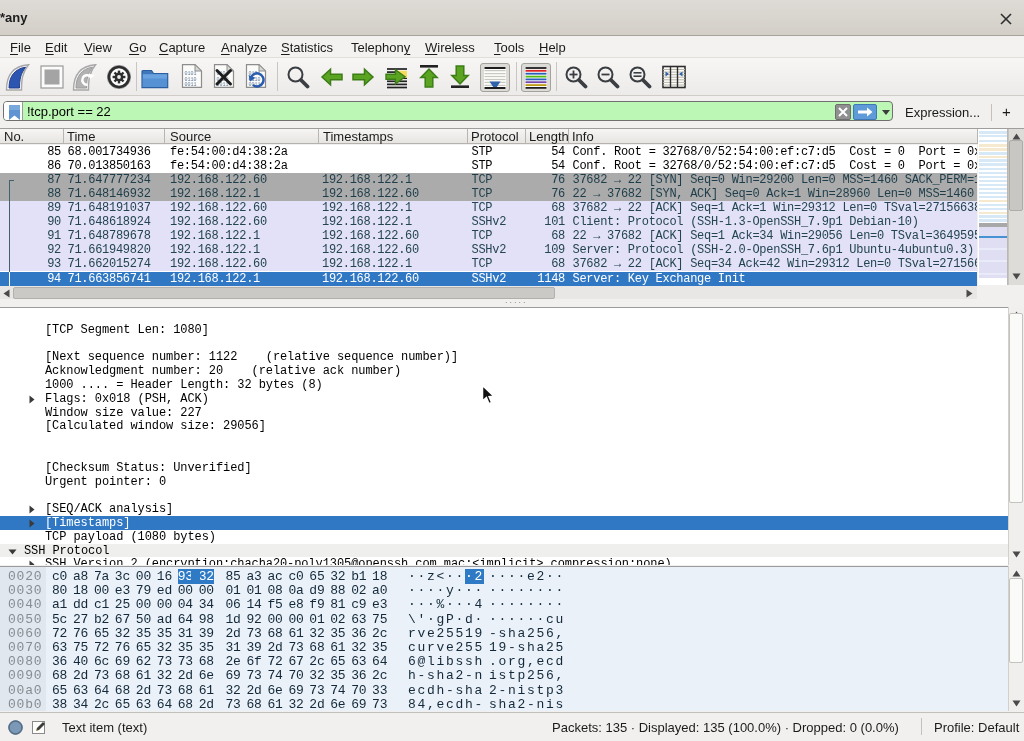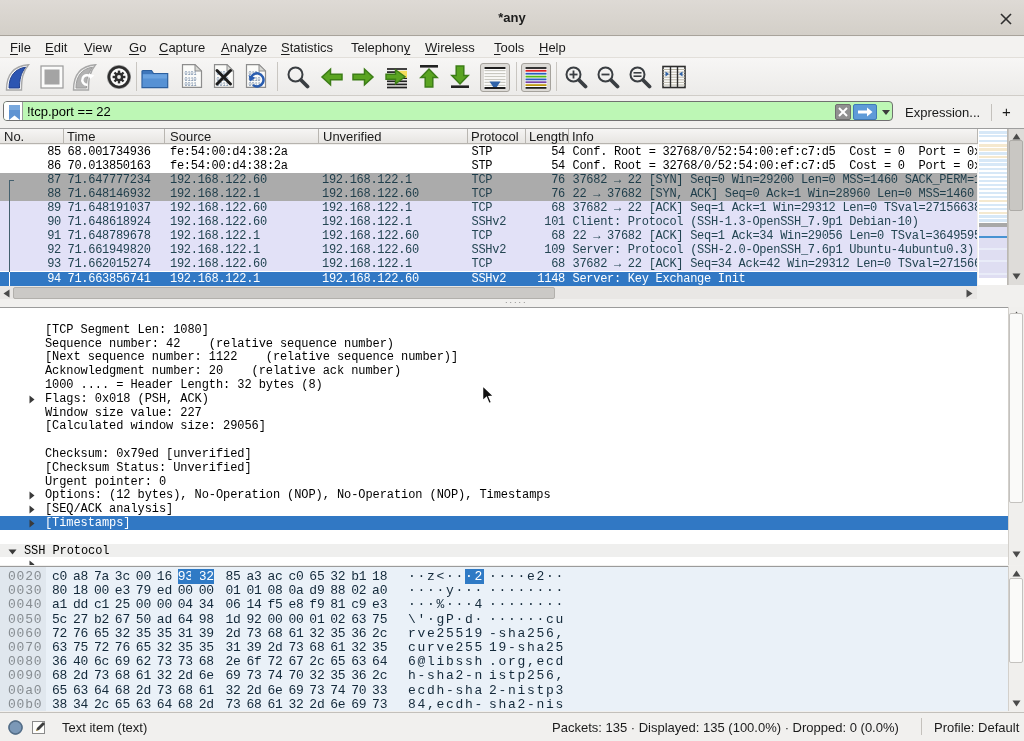--- a/index.html
+++ b/index.html
@@ -1,19 +1,19 @@
 <!DOCTYPE html>
 <html><head><meta charset="utf-8"><title>*any</title><style>
 * { margin:0; padding:0; box-sizing:border-box; }
 html,body { width:1024px; height:741px; overflow:hidden; }
 body { position:relative; font-family:"Liberation Sans",sans-serif; background:#f1f0ee; }
 .abs { position:absolute; }
 #titlebar { position:absolute; left:0; top:0; width:1024px; height:36px;
   background:linear-gradient(#dedad5,#d3cfc8); border-bottom:1px solid #a8a39b; }
-#title { position:absolute; width:100%; text-align:center; top:10px; font-size:13px; font-weight:bold; color:#1c1c1c; }
+#title { position:absolute; width:100%; top:10px; font-size:13px; font-weight:bold; color:#1c1c1c; }
 #menubar { position:absolute; left:0; top:37px; width:1024px; height:21px; background:#f3f2f0; border-bottom:1px solid #e2dfda; }
 #menubar > span { position:absolute; top:3px; font-size:13px; color:#1b1b1b; }
 #menubar u { text-underline-offset:2px; }
 #toolbar { position:absolute; left:0; top:58px; width:1024px; height:38px;
   background:linear-gradient(#f7f6f5,#ecebe9); border-bottom:1px solid #d0cdc8; }
 .tbsep { position:absolute; top:4px; width:1px; height:29px; background:#c9c6c1; }
 .tbico { position:absolute; }
 .tbbtn { position:absolute; top:5px; width:30px; height:29px; background:#dddbd7;
   border:1px solid #a5a29c; border-radius:3px; }
 #filterbar { position:absolute; left:0; top:96px; width:1024px; height:32px; background:#f1f0ee; }
@@ -256,21 +256,21 @@
       <path d="M1 1 L9 1 L5 6 Z" fill="#3c3c3c"></path>
     </svg>
     <div id="fexpr">Expression...</div>
     <div class="abs" style="left:991px;top:8px;width:1px;height:17px;background:#c4c1bc"></div>
     <div id="fplus">+</div>
   </div>
 <div id="plheader">
     <span style="left:4px">No.</span>
     <span style="left:67px">Time</span>
     <span style="left:170px">Source</span>
-    <span style="left:323px">Unverified</span>
+    <span style="left:323px">Timestamps</span>
     <span style="left:471px">Protocol</span>
     <span style="left:529px">Length</span>
     <span style="left:572px">Info</span>
     <div class="hsep" style="left:63px"></div>
     <div class="hsep" style="left:164px"></div>
     <div class="hsep" style="left:318px"></div>
     <div class="hsep" style="left:467px"></div>
     <div class="hsep" style="left:525px"></div>
     <div class="hsep" style="left:568px"></div>
     <div class="hsep" style="left:977px"></div>
@@ -412,47 +412,43 @@
 <svg class="abs" style="left:3px;top:289px" width="7" height="9" viewBox="0 0 7 9">
     <path d="M6.5 0.5 L6.5 8.5 L0.5 4.5 Z" fill="#4a4a4a"></path>
   </svg>
 <svg class="abs" style="left:966px;top:289px" width="7" height="9" viewBox="0 0 7 9">
     <path d="M0.5 0.5 L0.5 8.5 L6.5 4.5 Z" fill="#4a4a4a"></path>
   </svg>
 <div class="abs" style="left:13px;top:287px;width:542px;height:12px;background:#cbc9c6;border:1px solid #b2b0ac;border-radius:2px"></div>
 <div class="abs" style="left:504px;top:301px;width:22px;height:3px;background:radial-gradient(circle 1px, #8a8a8a 45%, transparent 50%) 0 0/4.5px 3px repeat-x"></div>
 <div id="details">
     <div class="dln" style="top:14.8px;"><span style="left:45px">[TCP Segment Len: 1080]</span></div>
-    <div class="dln" style="top:28.6px;"><span style="left:45px">Sequence number: 42    (relative sequence number)</span></div>
     <div class="dln" style="top:42.4px;"><span style="left:45px">[Next sequence number: 1122    (relative sequence number)]</span></div>
     <div class="dln" style="top:56.2px;"><span style="left:45px">Acknowledgment number: 20    (relative ack number)</span></div>
     <div class="dln" style="top:70.0px;"><span style="left:45px">1000 .... = Header Length: 32 bytes (8)</span></div>
     <div class="dln" style="top:83.8px;"><svg class="tri" style="left:29px;top:3px;position:absolute" width="6" height="9" viewBox="0 0 6 9">
         <path d="M0.5 0.5 L5.5 4.5 L0.5 8.5 Z" fill="#3a3a3a"></path>
       </svg><span style="left:45px">Flags: 0x018 (PSH, ACK)</span></div>
     <div class="dln" style="top:97.6px;"><span style="left:45px">Window size value: 227</span></div>
     <div class="dln" style="top:111.4px;"><span style="left:45px">[Calculated window size: 29056]</span></div>
-    <div class="dln" style="top:139.0px;"><span style="left:45px">Checksum: 0x79ed [unverified]</span></div>
     <div class="dln" style="top:152.8px;"><span style="left:45px">[Checksum Status: Unverified]</span></div>
     <div class="dln" style="top:166.6px;"><span style="left:45px">Urgent pointer: 0</span></div>
-    <div class="dln" style="top:180.4px;"><svg class="tri" style="left:29px;top:3px;position:absolute" width="6" height="9" viewBox="0 0 6 9">
-        <path d="M0.5 0.5 L5.5 4.5 L0.5 8.5 Z" fill="#3a3a3a"></path>
-      </svg><span style="left:45px">Options: (12 bytes), No-Operation (NOP), No-Operation (NOP), Timestamps</span></div>
     <div class="dln" style="top:194.2px;"><svg class="tri" style="left:29px;top:3px;position:absolute" width="6" height="9" viewBox="0 0 6 9">
         <path d="M0.5 0.5 L5.5 4.5 L0.5 8.5 Z" fill="#3a3a3a"></path>
       </svg><span style="left:45px">[SEQ/ACK analysis]</span></div>
     <div class="dln" style="top:208.0px;background:#3178c4;color:#fff;"><svg class="tri" style="left:29px;top:3px;position:absolute" width="6" height="9" viewBox="0 0 6 9">
         <path d="M0.5 0.5 L5.5 4.5 L0.5 8.5 Z" fill="#3a3a3a"></path>
       </svg><span style="left:45px">[Timestamps]</span></div>
+    <div class="dln" style="top:221.8px;"><span style="left:45px">TCP payload (1080 bytes)</span></div>
     <div class="dln" style="top:235.6px;background:#efefee;"><svg class="tri" style="left:8px;top:5px;position:absolute" width="9" height="6" viewBox="0 0 9 6">
         <path d="M0.5 0.5 L8.5 0.5 L4.5 5.5 Z" fill="#3a3a3a"></path>
       </svg><span style="left:24px">SSH Protocol</span></div>
     <div class="dln" style="top:249.4px;"><svg class="tri" style="left:29px;top:3px;position:absolute" width="6" height="9" viewBox="0 0 6 9">
         <path d="M0.5 0.5 L5.5 4.5 L0.5 8.5 Z" fill="#3a3a3a"></path>
-      </svg></div>
+      </svg><span style="left:45px">SSH Version 2 (encryption:chacha20-poly1305@openssh.com mac:&lt;implicit&gt; compression:none)</span></div>
   </div>
 <div class="abs" style="left:1008px;top:307px;width:16px;height:258px;background:#f0efed;border-left:1px solid #d3d0cb"></div>
 <svg class="abs" style="left:1012px;top:311px" width="9" height="7" viewBox="0 0 9 7">
     <path d="M0.5 6.5 L8.5 6.5 L4.5 0.5 Z" fill="#4a4a4a"></path>
   </svg>
 <svg class="abs" style="left:1012px;top:551px" width="9" height="7" viewBox="0 0 9 7">
     <path d="M0.5 0.5 L8.5 0.5 L4.5 6.5 Z" fill="#4a4a4a"></path>
   </svg>
 <div class="abs" style="left:1009px;top:313px;width:14px;height:190px;background:#fafaf9;border:1px solid #c4c2bf;border-radius:2px"></div>
 <div id="hexpane">

